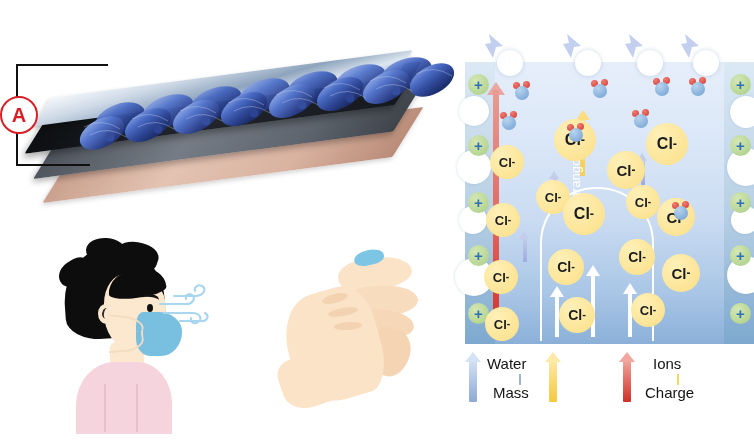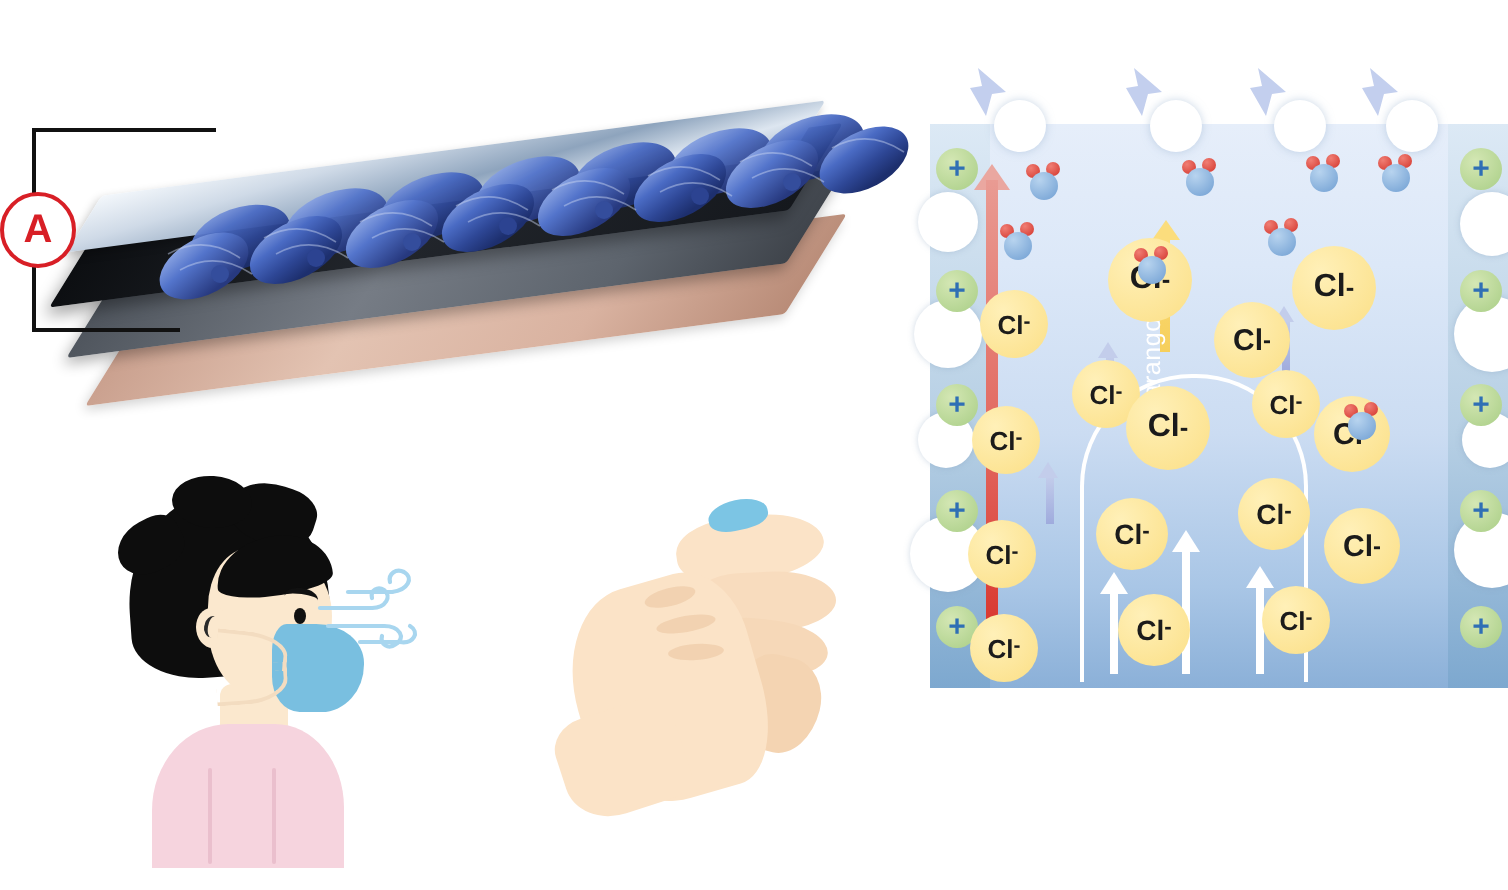--- a/index.html
+++ b/index.html
@@ -511,14 +511,38 @@
           <div class="o"></div>
         </div>
         <div class="h2o" style="left: 224px; top: 78px;">
           <div class="h h1"></div>
           <div class="h h2"></div>
           <div class="o"></div>
         </div>
       </div>
   </div>
 
+  <div id="legend">
+
+    <div class="leg-group" id="leg-water" style="left: 4px;">
+      <div class="leg-arrow" style="background: linear-gradient(rgb(212, 226, 243), rgb(142, 169, 212));"></div>
+      <div class="leg-arrow-head" style="color: rgb(212, 226, 243); border-bottom-color: rgb(212, 226, 243);"></div>
+      <div class="leg-top" style="left: 18px;">Water</div>
+      <div class="leg-tick" style="left: 50px; background: rgb(154, 180, 221);"></div>
+      <div class="leg-bot" style="left: 24px;">Mass</div>
+    </div>
+
+    <div class="leg-group" id="leg-ions" style="left: 84px;">
+      <div class="leg-arrow" style="background: linear-gradient(rgb(253, 233, 168), rgb(246, 200, 63));"></div>
+      <div class="leg-arrow-head" style="color: rgb(253, 233, 168); border-bottom-color: rgb(253, 233, 168);"></div>
+      <div class="leg-top" style="left: 104px;">Ions</div>
+      <div class="leg-tick" style="left: 128px; background: rgb(249, 215, 103);"></div>
+      <div class="leg-bot" style="left: 96px;">Charge</div>
+    </div>
+
+    <div class="leg-group" id="leg-temp" style="left: 158px;">
+      <div class="leg-arrow" style="background: linear-gradient(rgb(240, 167, 159), rgb(207, 47, 38));"></div>
+      <div class="leg-arrow-head" style="color: rgb(240, 167, 159); border-bottom-color: rgb(240, 167, 159);"></div>
+
+    </div>
+  </div>
 
 </div>
 
 </body></html>

